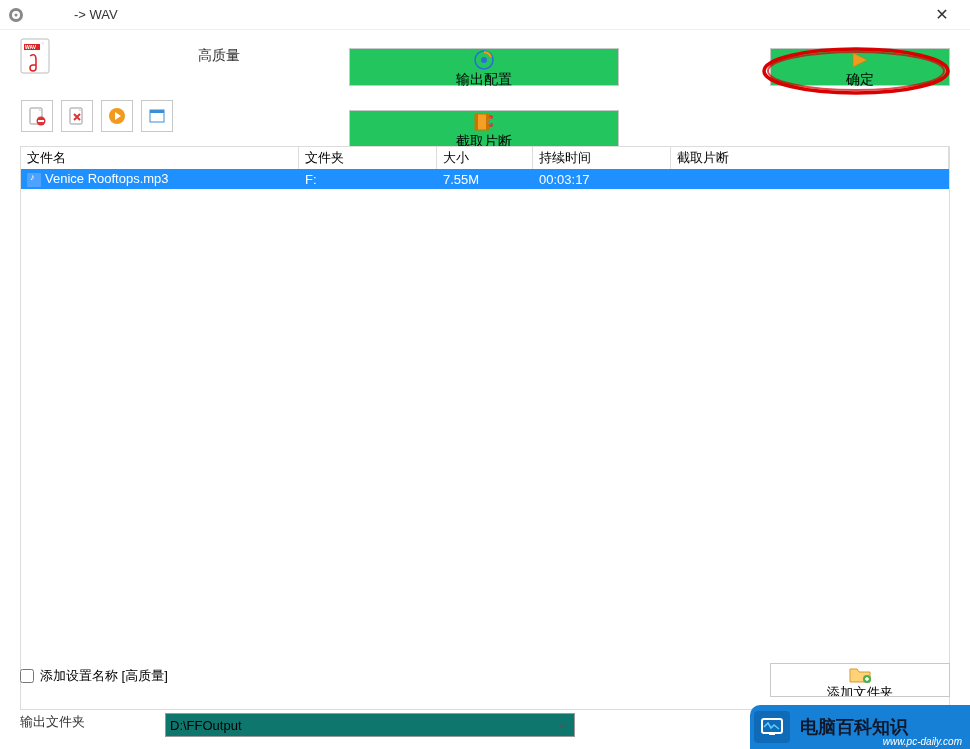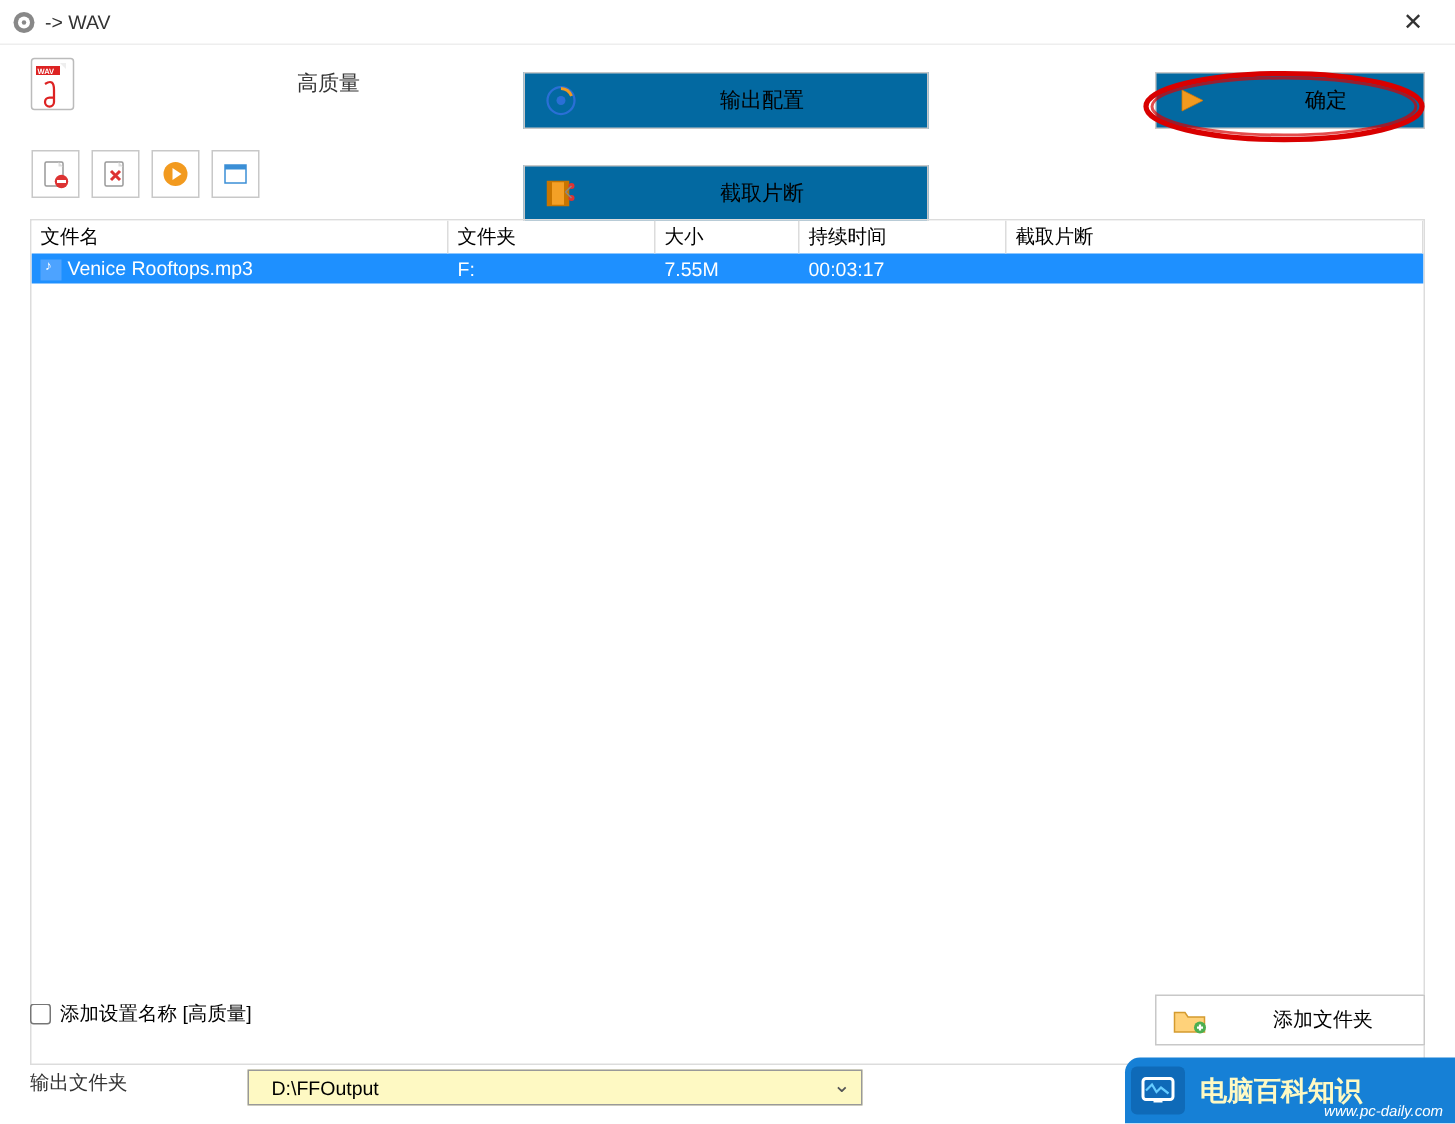--- a/index.html
+++ b/index.html
@@ -17,21 +17,21 @@
   height: 30px;
   display: flex;
   align-items: center;
   padding: 0 8px;
   border-bottom: 1px solid #eee;
 }
 .titlebar .app-icon {
   width: 16px; height: 16px;
   margin-right: 6px;
 }
-.titlebar .title { flex: 0 0 auto; color: #333; }
+.titlebar .title { flex: 0 0 auto; color: #333; margin-left: 44px; }
 .titlebar .spacer { flex: 1; }
 .titlebar .close {
   width: 40px; height: 28px;
   display: flex; align-items: center; justify-content: center;
   font-size: 16px;
   color: #333;
 }
 .top-row, .second-row {
   display: flex;
   align-items: center;
@@ -44,24 +44,25 @@
 }
 .quality-label {
   margin-left: 120px;
   color: #333;
   font-size: 14px;
 }
 .big-btn {
   display: flex;
   align-items: center;
   border: 1px solid #c8c8c8;
-  background: #0369a1;
+  background: #22c55e;
   height: 38px;
   width: 270px;
   cursor: pointer;
+  flex-direction: column;
 }
 .big-btn .icon-slot {
   width: 48px;
   display: flex;
   align-items: center;
   justify-content: center;
 }
 .big-btn .label-slot {
   flex: 1;
   text-align: center;
@@ -159,38 +160,39 @@
 .add-folder-btn {
   position: absolute;
   right: 0; top: -4px;
   width: 180px; height: 34px;
   border: 1px solid #c8c8c8;
   background: #fff;
   display: flex;
   align-items: center;
   cursor: pointer;
   overflow: hidden;
+  flex-direction: column;
 }
 .add-folder-btn .icon-slot { width: 44px; display:flex; align-items:center; justify-content:center; }
 .add-folder-btn .label-slot { flex: 1; text-align: center; }
 .output-row {
   display: flex;
   align-items: flex-start;
 }
 .output-row label {
   color: #333;
 }
 .output-select {
   width: 410px;
   height: 24px;
   border: 1px solid #999;
-  padding: 0 15px;
+  padding: 0 4px;
   font-family: inherit;
   font-size: 13px;
-  background: #fef9c3;
+  background: #0f766e;
   appearance: none;
   position: relative;
 }
 .select-wrap {
   position: relative;
   width: 410px;
 }
 .select-wrap::after {
   content: "⌄";
   position: absolute;
@@ -205,21 +207,21 @@
   width: 220px; height: 48px;
 }
 .watermark .bar {
   position: absolute;
   left: 0; right: 0; bottom: 0;
   height: 44px;
   background: #1680d6;
   border-top-left-radius: 10px;
   display: flex;
   align-items: center;
-  color: #fef9c3;
+  color: #0f172a;
   padding-left: 50px;
   font-size: 18px;
   font-weight: bold;
 }
 .watermark .badge {
   position: absolute;
   left: 4px; bottom: 6px;
   width: 36px; height: 32px;
   background: #0f6ab8;
   border-radius: 4px;

